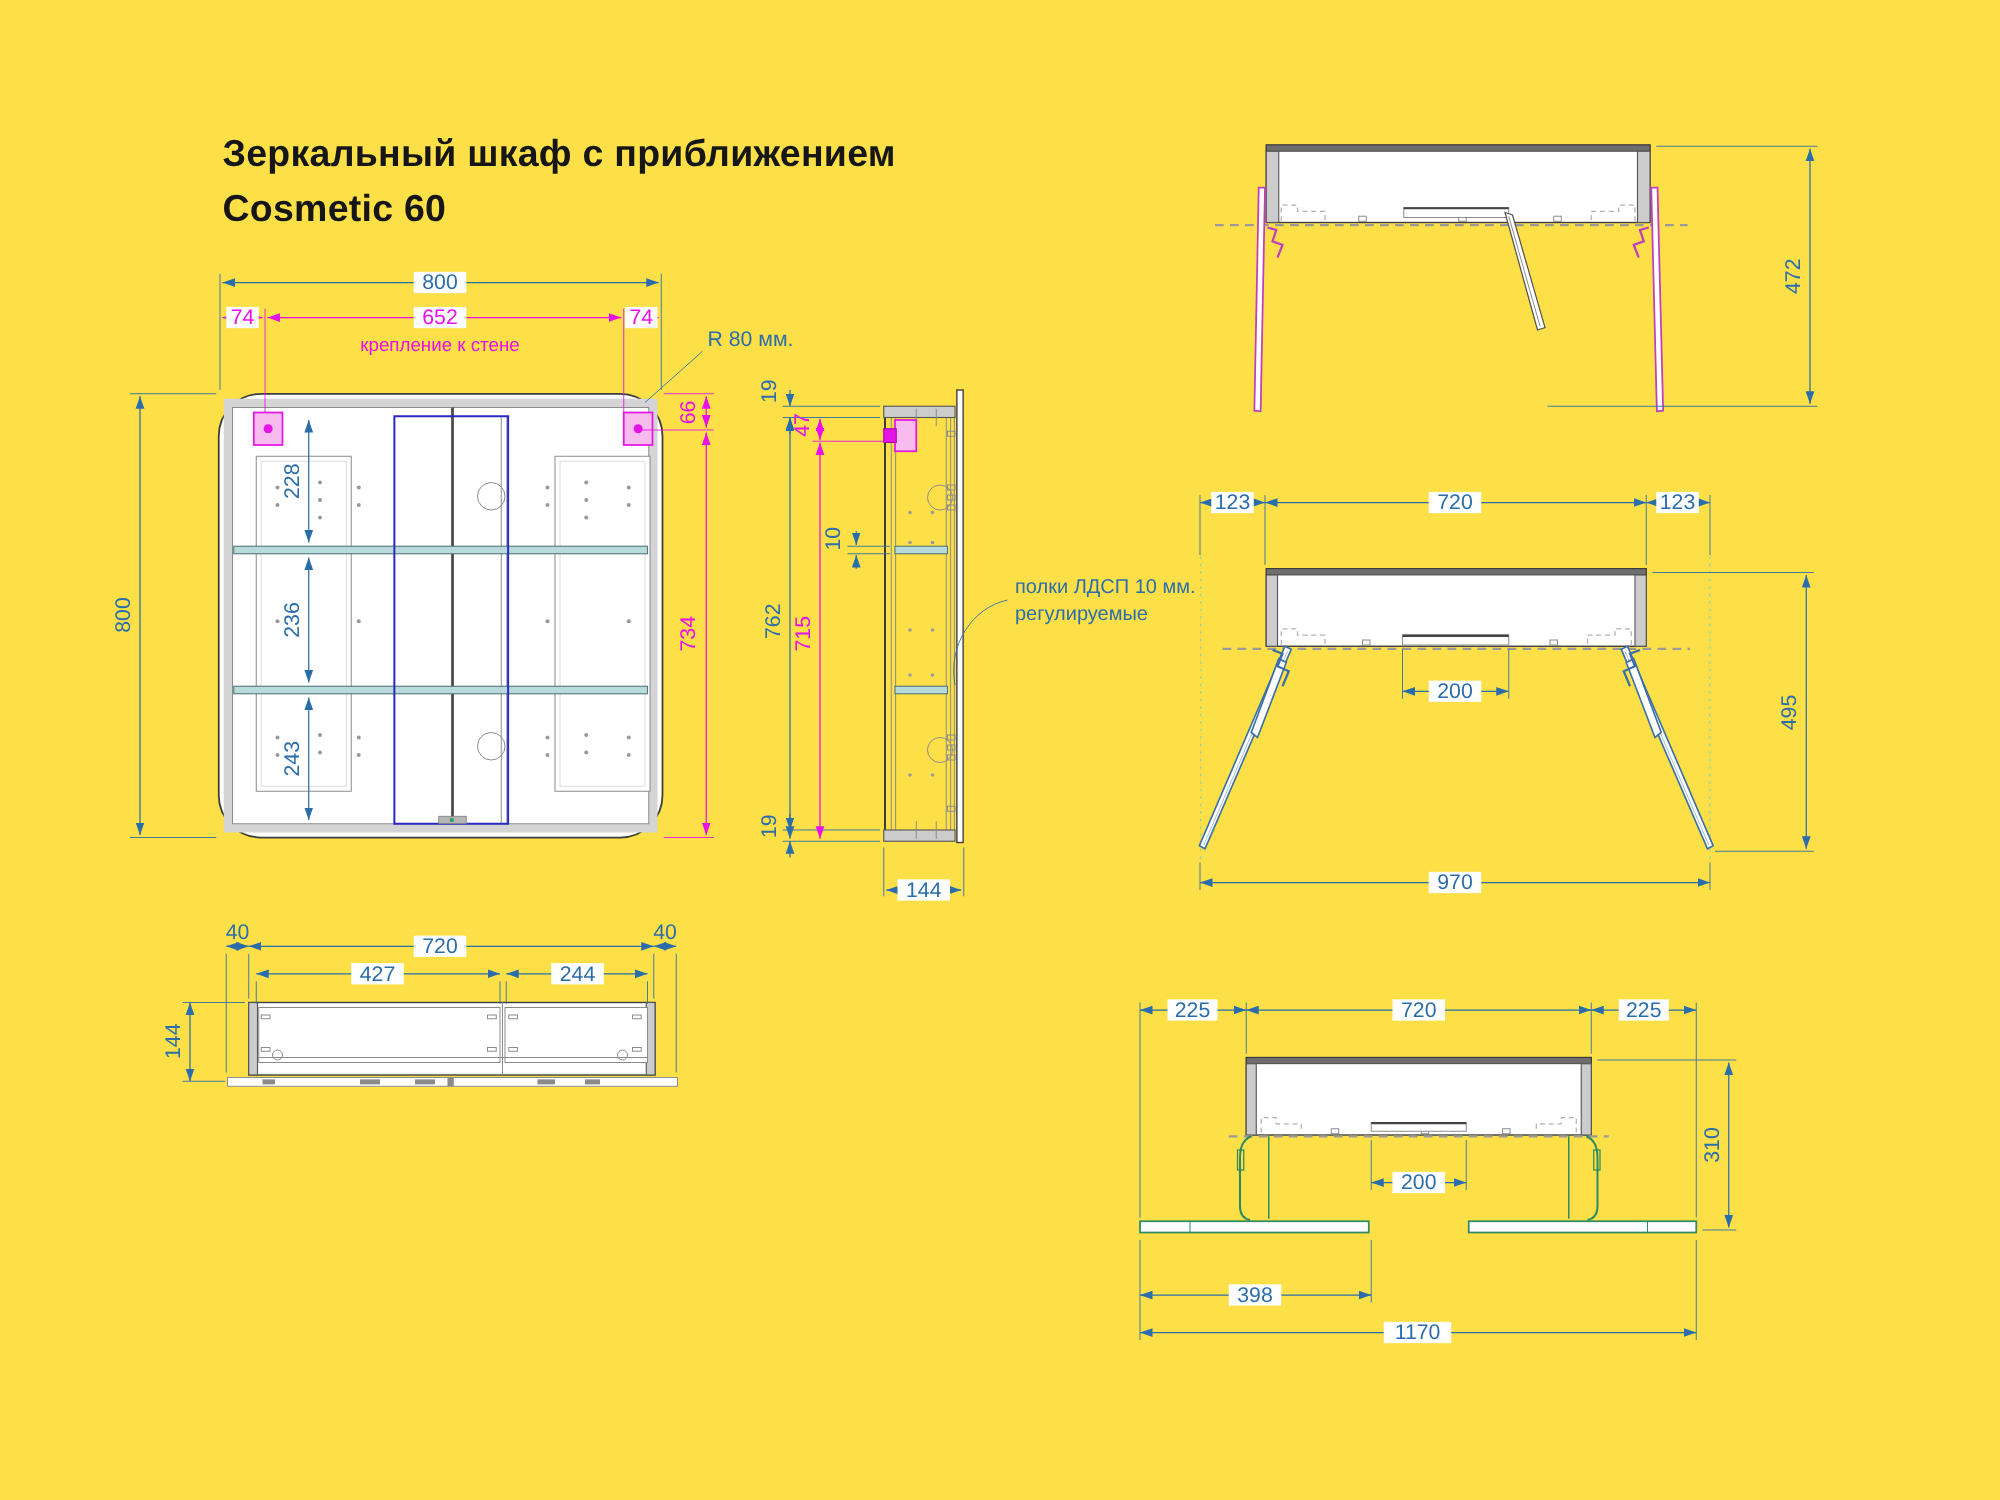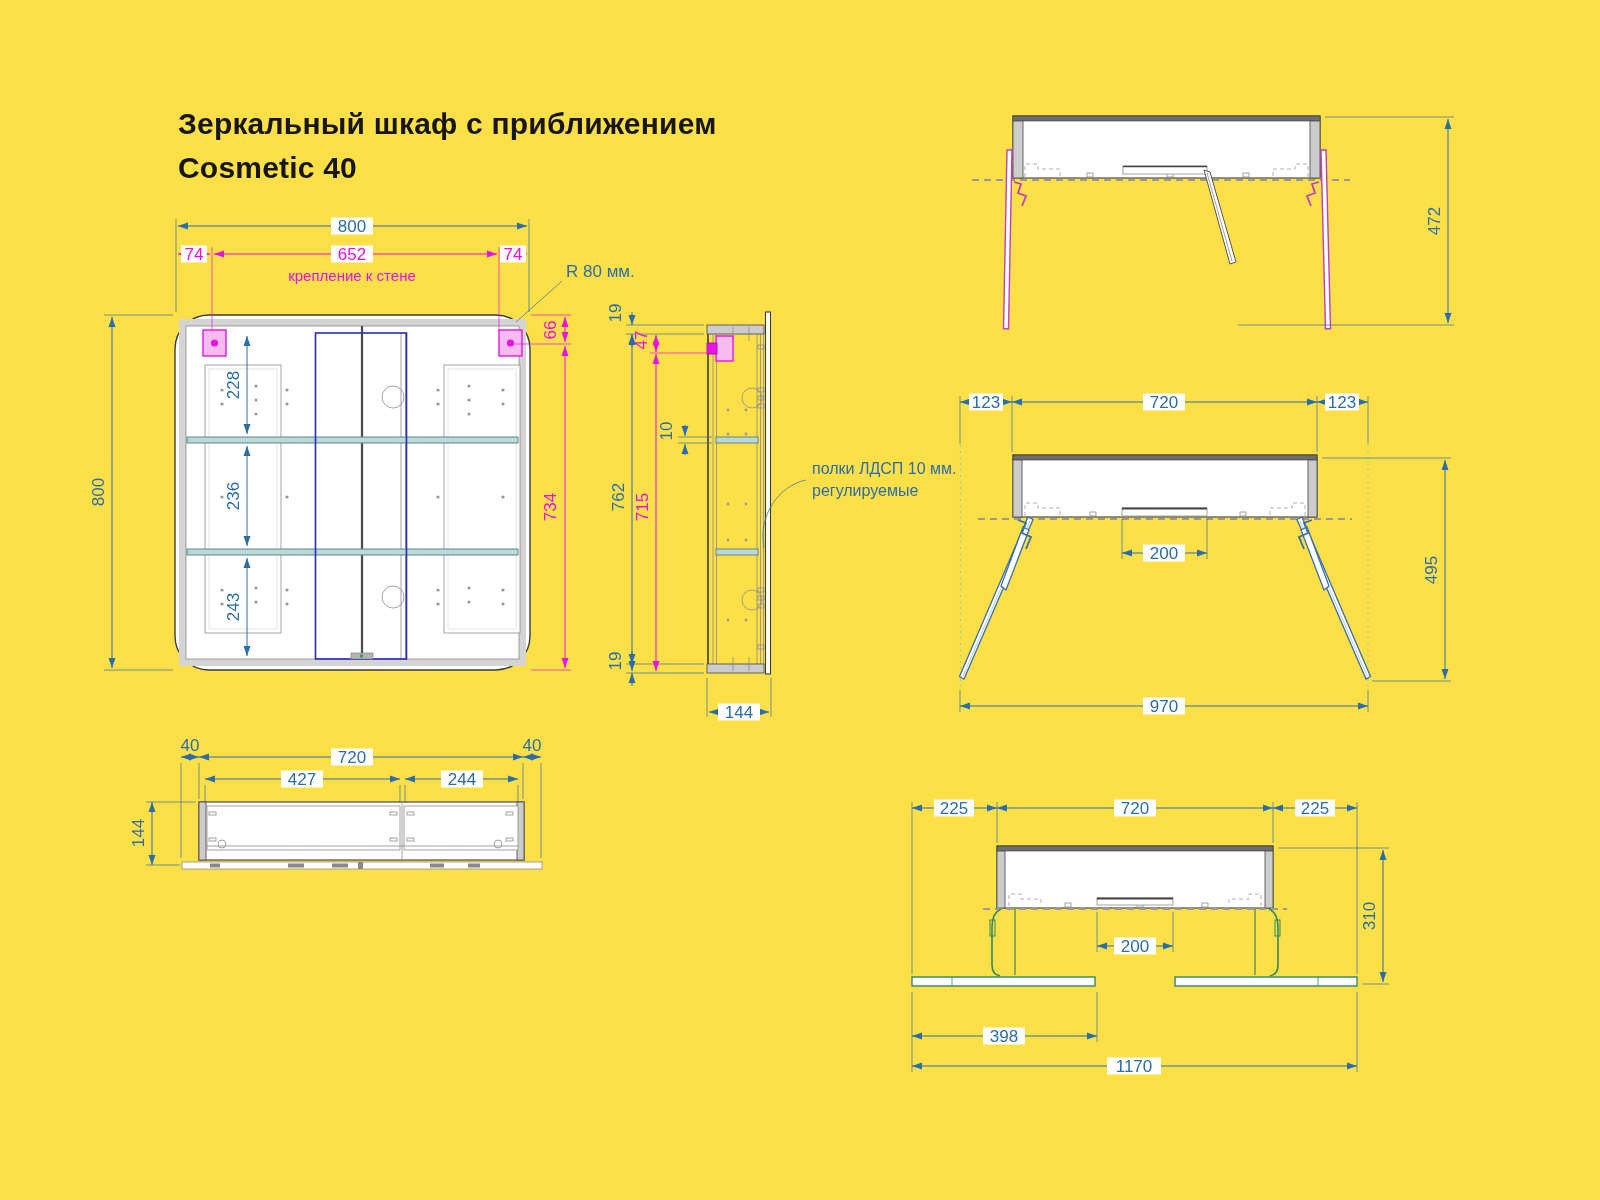--- a/index.html
+++ b/index.html
@@ -30,21 +30,21 @@
   .mirror{stroke:#2a2ac0;stroke-width:1.6;fill:none}
   .hole{fill:#999}
 </style>
 </head>
 <body>
 
 <div class="canvas">
 
   <div class="title">
     <div>Зеркальный шкаф с приближением</div>
-    <div>Cosmetic 40</div>
+    <div>Cosmetic 60</div>
   </div>
 
   <svg width="1600" height="1200" viewBox="0 0 1600 1200">
     <defs>
       <marker id="ab" markerUnits="userSpaceOnUse" markerWidth="11" markerHeight="9" refX="10" refY="4" orient="auto-start-reverse">
         <path d="M0,0.5 L10,4 L0,7.5 Z" fill="#2b6dab"></path>
       </marker>
       <marker id="am" markerUnits="userSpaceOnUse" markerWidth="11" markerHeight="9" refX="10" refY="4" orient="auto-start-reverse">
         <path d="M0,0.5 L10,4 L0,7.5 Z" fill="#ea10ea"></path>
       </marker>

